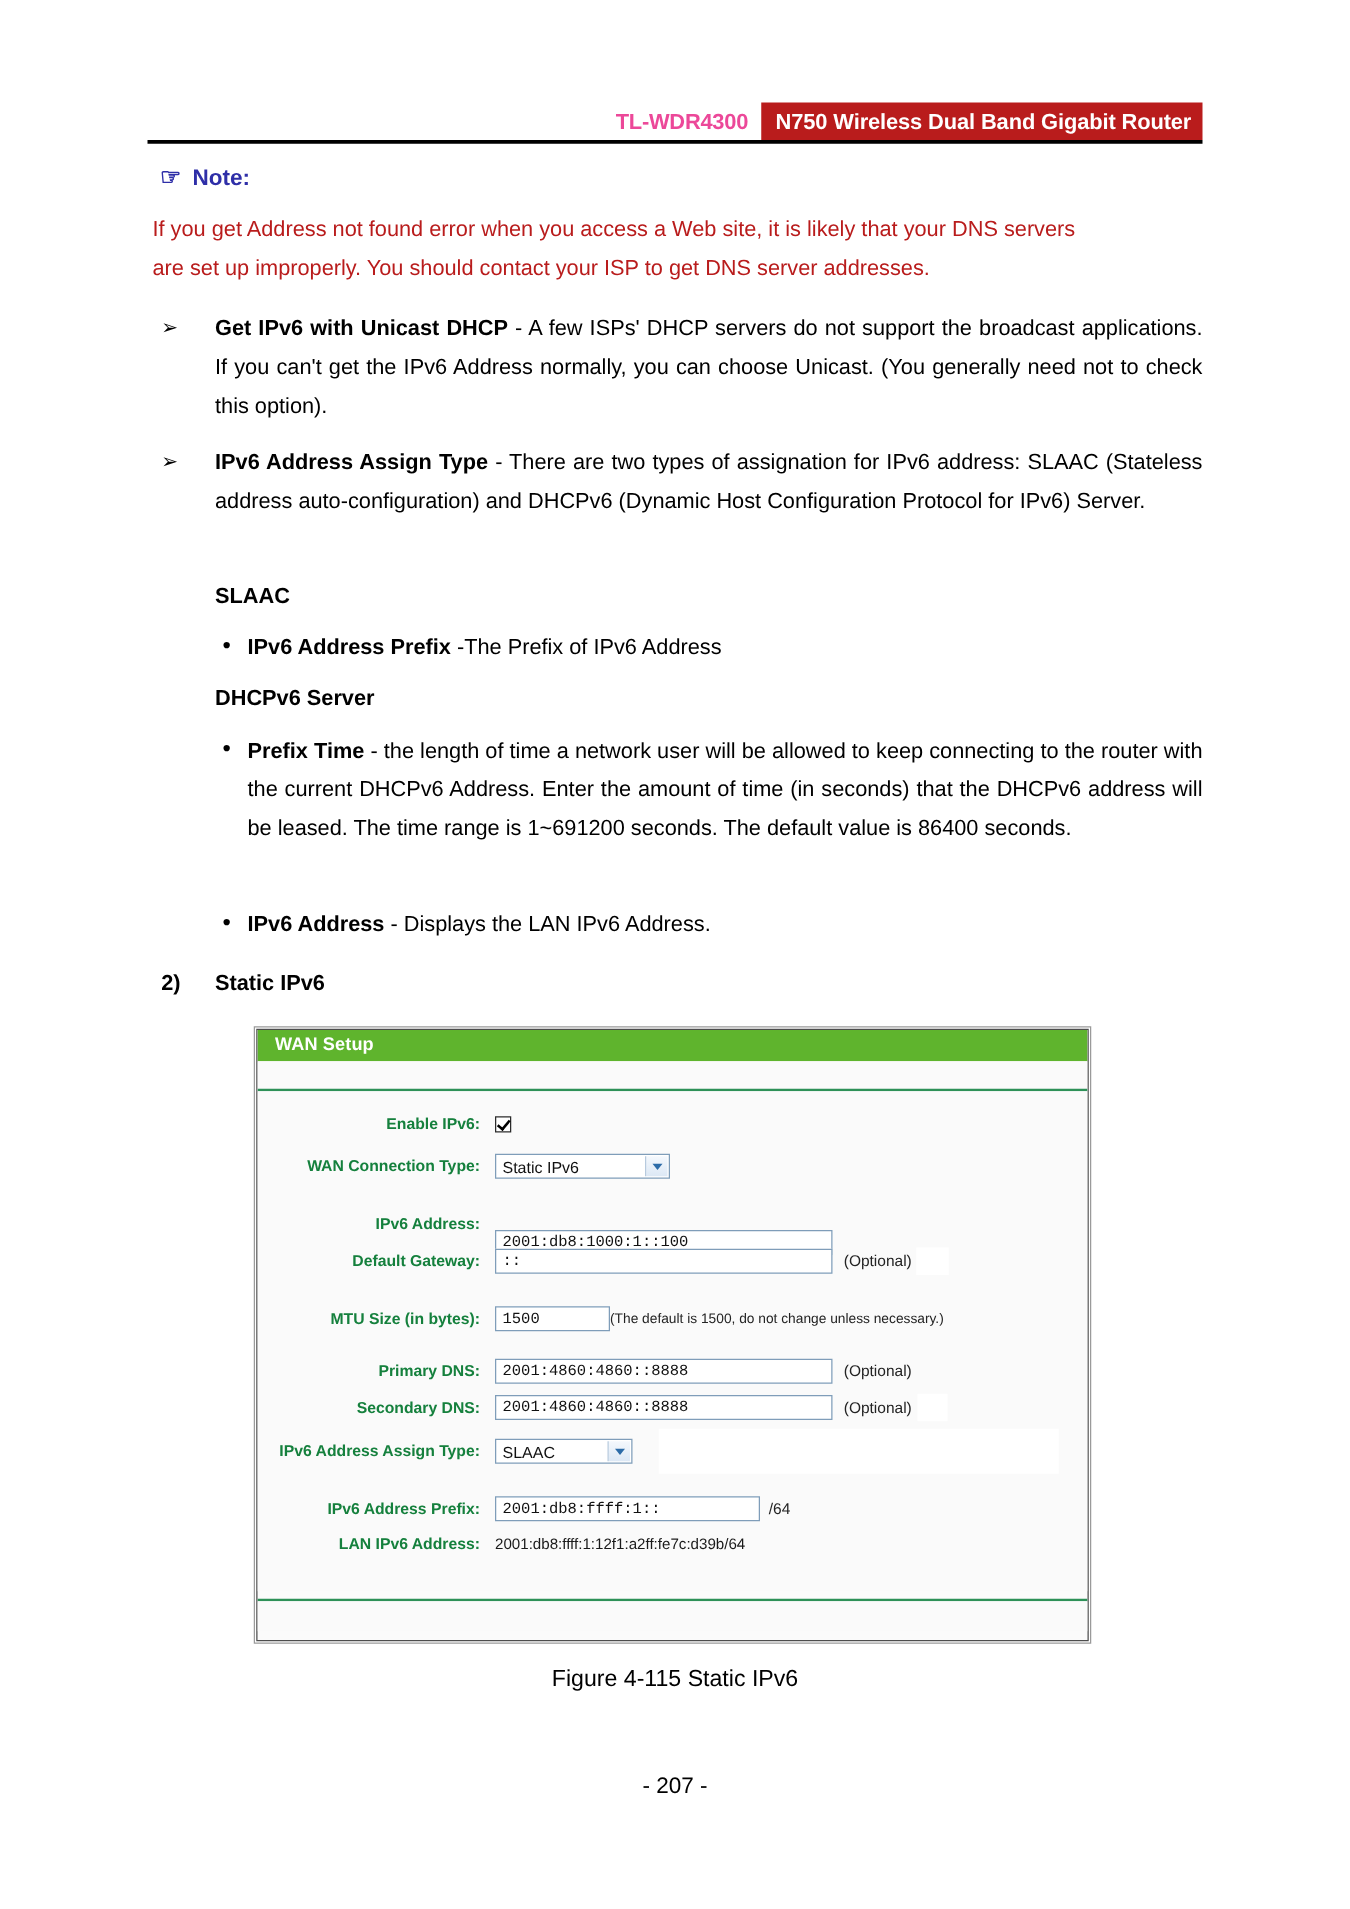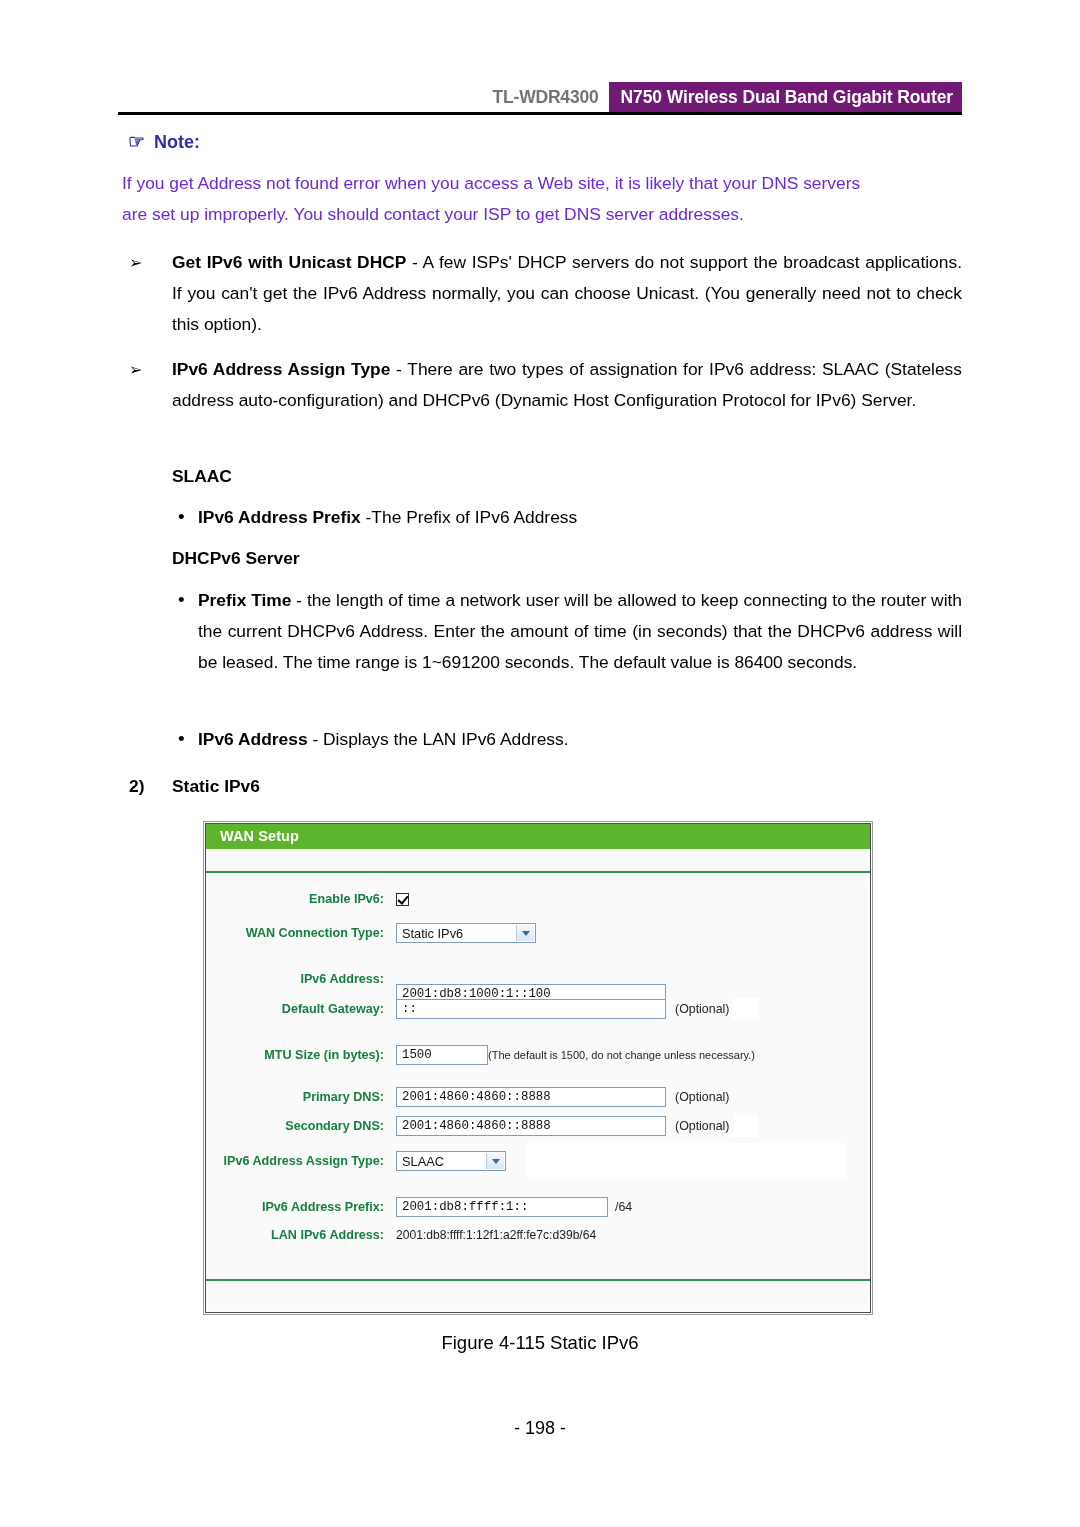--- a/index.html
+++ b/index.html
@@ -30,28 +30,28 @@
     top: 82px;
     width: 844px;
     height: 30px;
     display: flex;
     justify-content: flex-end;
     align-items: stretch;
   }
   .hdr-model {
     font-size: 17.5px;
     font-weight: bold;
-    color: #737373;
+    color: #ec4899;
     letter-spacing: -0.2px;
     display: flex;
     align-items: center;
     padding-right: 11px;
   }
   .hdr-product {
-    background: #701a75;
+    background: #b91c1c;
     color: #ffffff;
     font-size: 17.5px;
     font-weight: bold;
     letter-spacing: -0.1px;
     display: flex;
     align-items: center;
     padding: 0 9px 0 11px;
   }
   .hdr-rule {
     position: absolute;
@@ -79,21 +79,21 @@
     line-height: 1;
     color: #2f2fa8;
   }
 
   .note-body {
     position: absolute;
     left: 122px;
     top: 168px;
     width: 840px;
     font-size: 17.4px;
-    color: #6d28d9;
+    color: #b91c1c;
     line-height: 31px;
     text-align: justify;
   }
   .note-body .lastline { text-align: left; }
 
   .bullet-block {
     position: absolute;
     width: 840px;
     font-size: 17.4px;
     line-height: 31px;
@@ -507,15 +507,15 @@
 
       <div class="save-zone">
         
       </div>
 
     </div>
   </div>
 
   <div class="fig-caption">Figure 4-115 Static IPv6</div>
 
-  <div class="page-num">- 198 -</div>
+  <div class="page-num">- 207 -</div>
 
 </div>
 
 </body></html>

